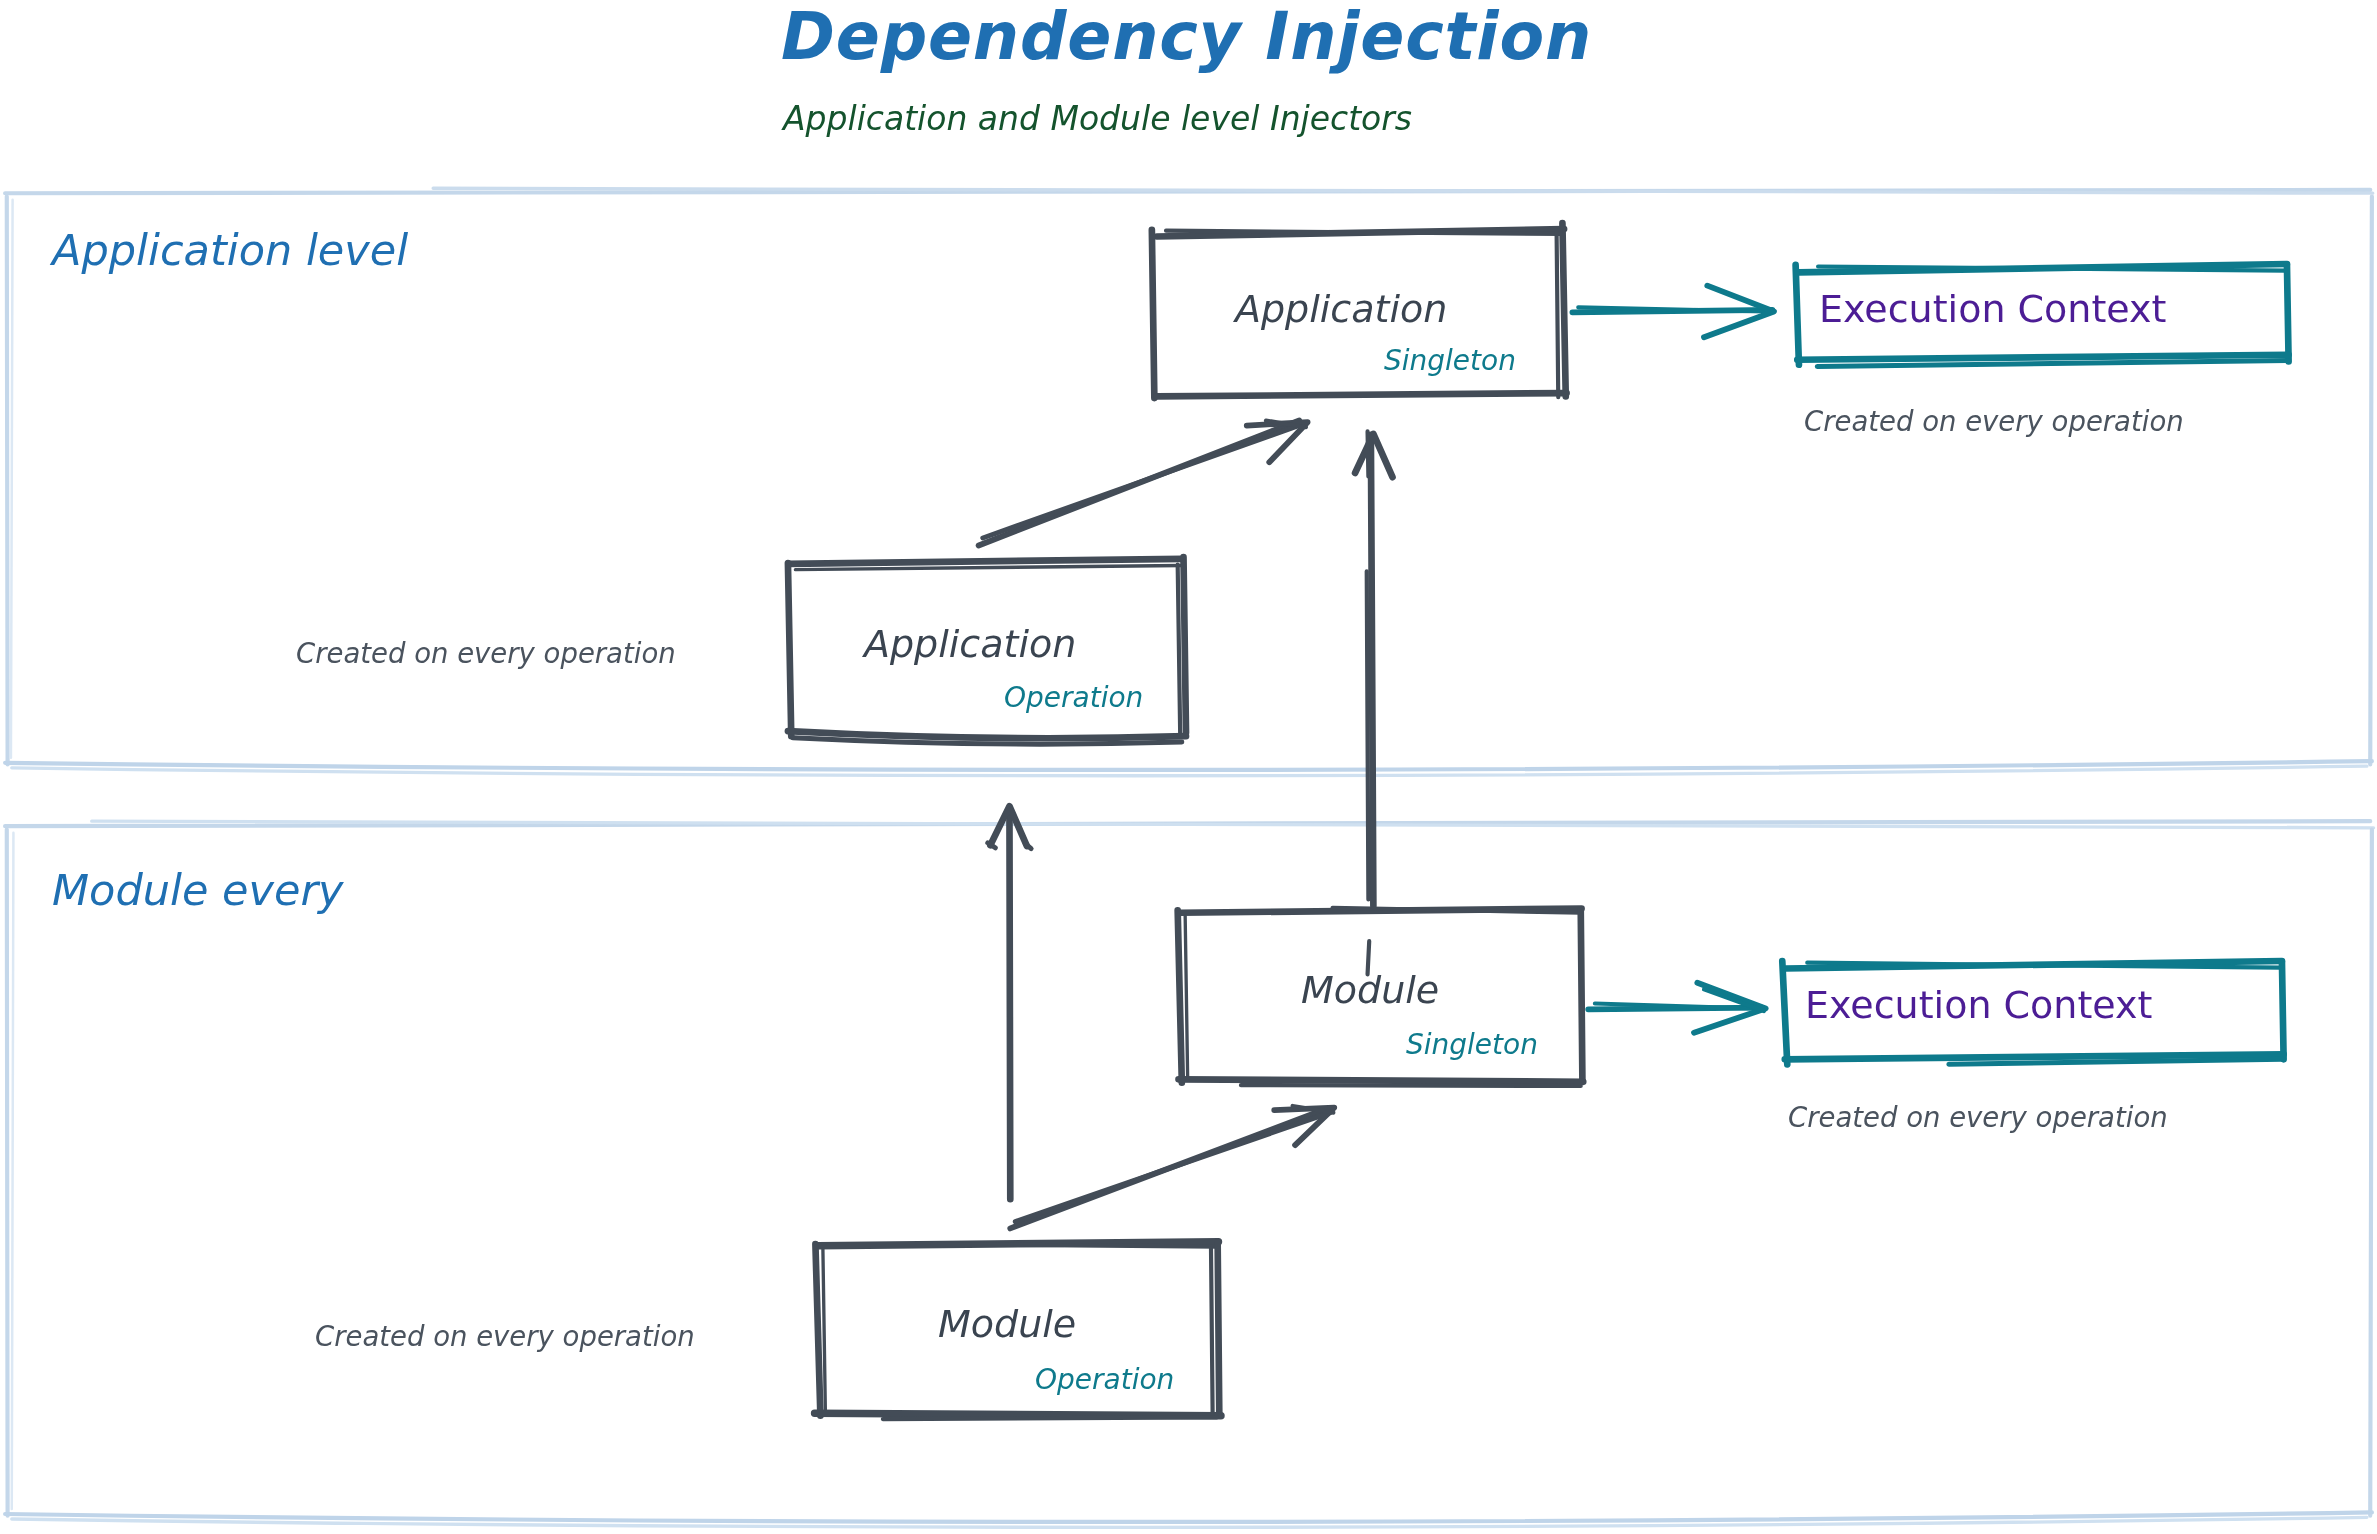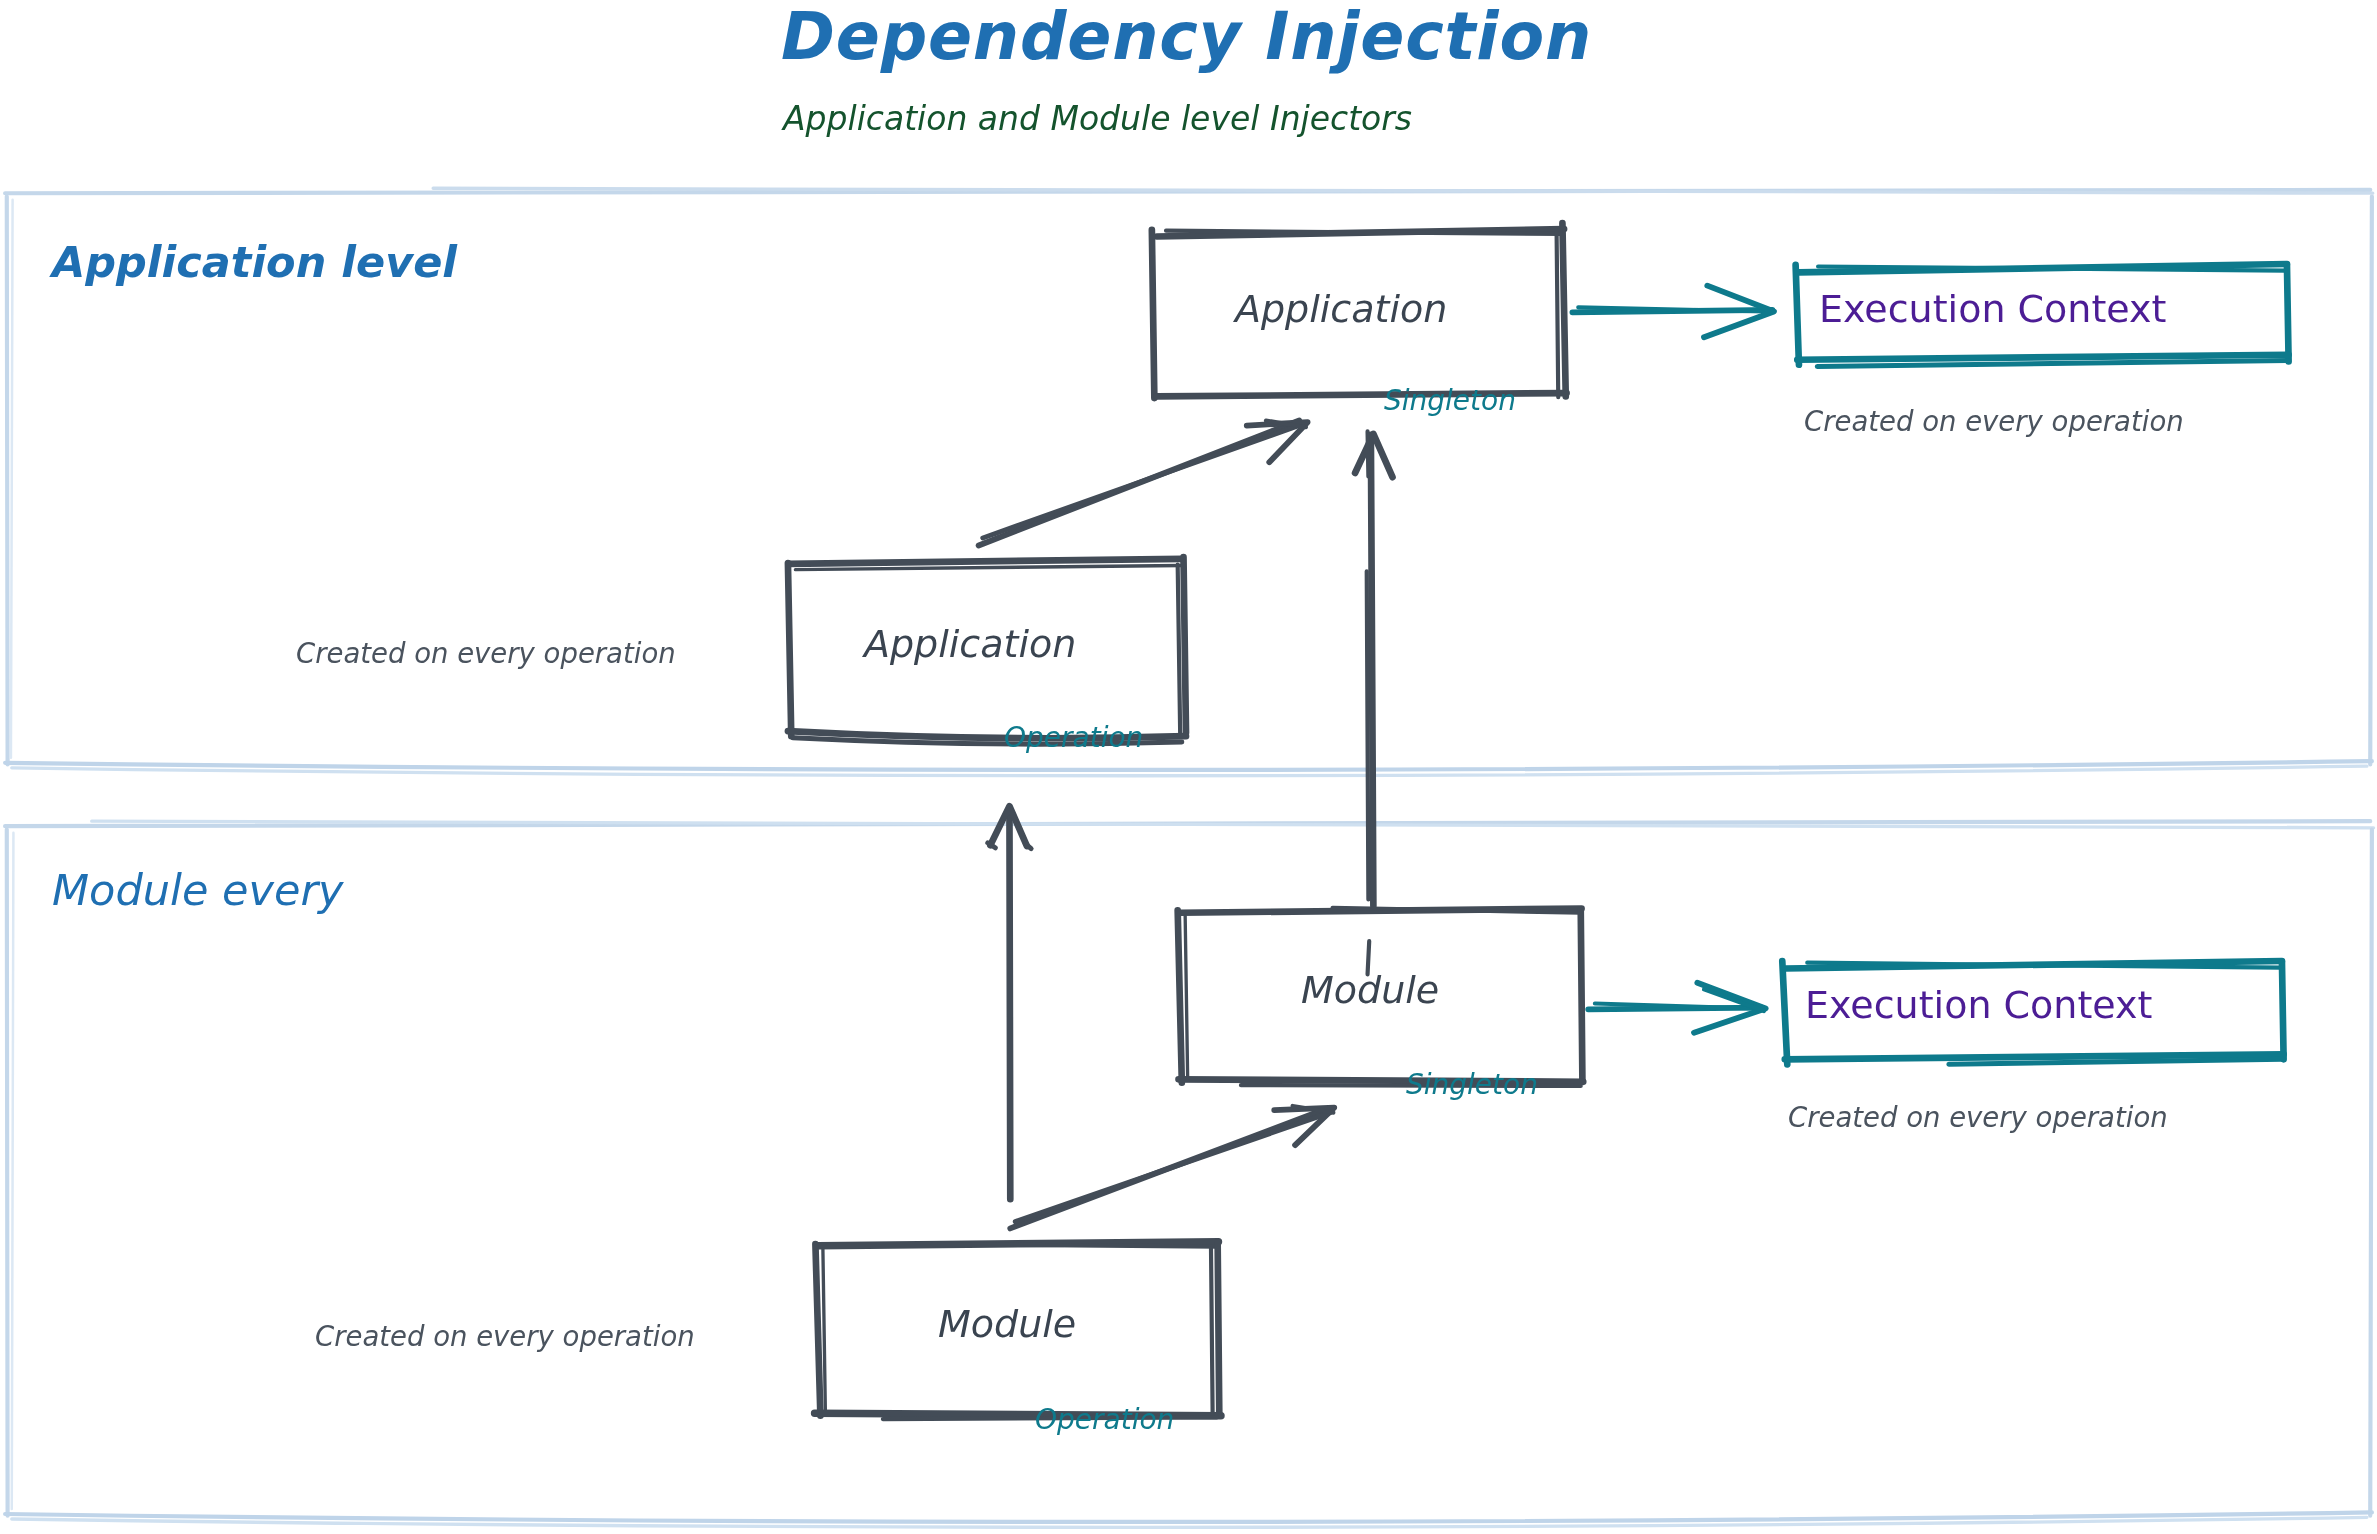--- a/index.html
+++ b/index.html
@@ -21,21 +21,21 @@
   .subtitle{
     font-size:33px;color:#14532d;font-style:italic;
   }
   .zone-label{
     font-size:43px;color:#1F6FB2;font-style:italic;
   }
   .node-title{
     font-size:38px;color:#3A4450;font-style:italic;
   }
   .node-scope{
-    font-size:28px;color:#0E7A8C;font-style:italic;margin-top:40px;
+    font-size:28px;color:#0E7A8C;font-style:italic;
   }
   .ec-title{
     font-size:38px;color:#4c1d95;
   }
   .note{
     font-size:27.5px;color:#4A535E;font-style:italic;text-align:center;
   }
 </style>
 </head>
 <body>
@@ -161,21 +161,21 @@
       <path d="M1213,1440 L1212,972" fill="none" stroke="#434C57" stroke-width="8" stroke-linecap="round"></path>
       <path d="M1189,1015 L1212,968 L1233,1016" fill="none" stroke="#434C57" stroke-width="8" stroke-linecap="round" stroke-linejoin="round"></path>
       <path d="M1186,1012 L1195,1018" fill="none" stroke="#434C57" stroke-width="6" stroke-linecap="round"></path>
       <path d="M1231,1013 L1238,1019" fill="none" stroke="#434C57" stroke-width="6" stroke-linecap="round"></path>
     </g>
   </svg>
 
   <div class="txt title" style="left:781px;top:4.2px;">Dependency Injection</div>
   <div class="txt subtitle" style="left:783px;top:102px;">Application and Module level Injectors</div>
 
-  <div class="txt zone-label" style="left:52px;top:241px;font-weight:bold;">Application level</div>
+  <div class="txt zone-label" style="left:52px;top:229px;">Application level</div>
   <div class="txt zone-label" style="left:52px;top:869px;">Module every</div>
 
   <div class="txt node-title" style="left:1235px;top:290px;">Application</div>
   <div class="txt node-scope" style="left:1384px;top:347px;">Singleton</div>
 
   <div class="txt node-title" style="left:864px;top:625px;">Application</div>
   <div class="txt node-scope" style="left:1004px;top:684px;">Operation</div>
 
   <div class="txt node-title" style="left:1301px;top:971px;">Module</div>
   <div class="txt node-scope" style="left:1406px;top:1031px;">Singleton</div>

